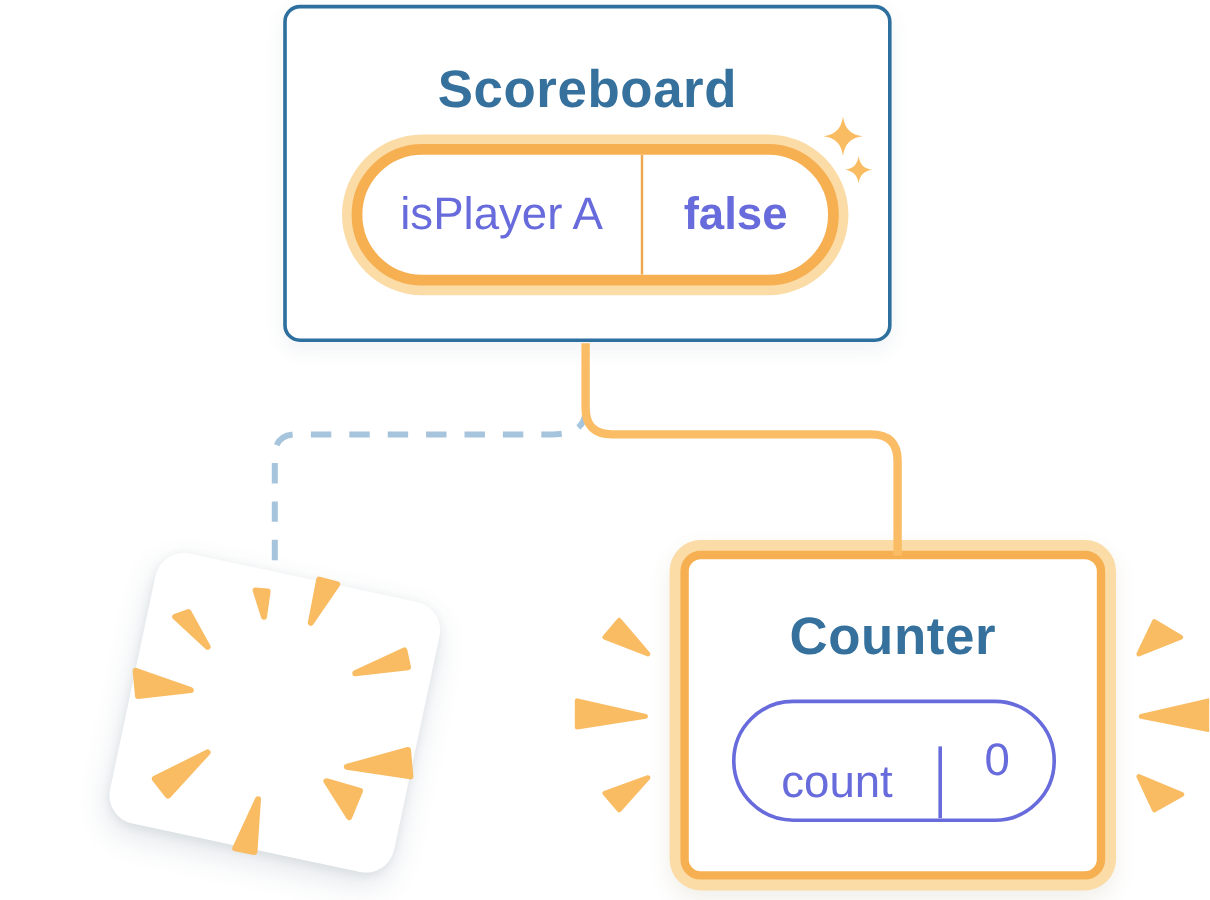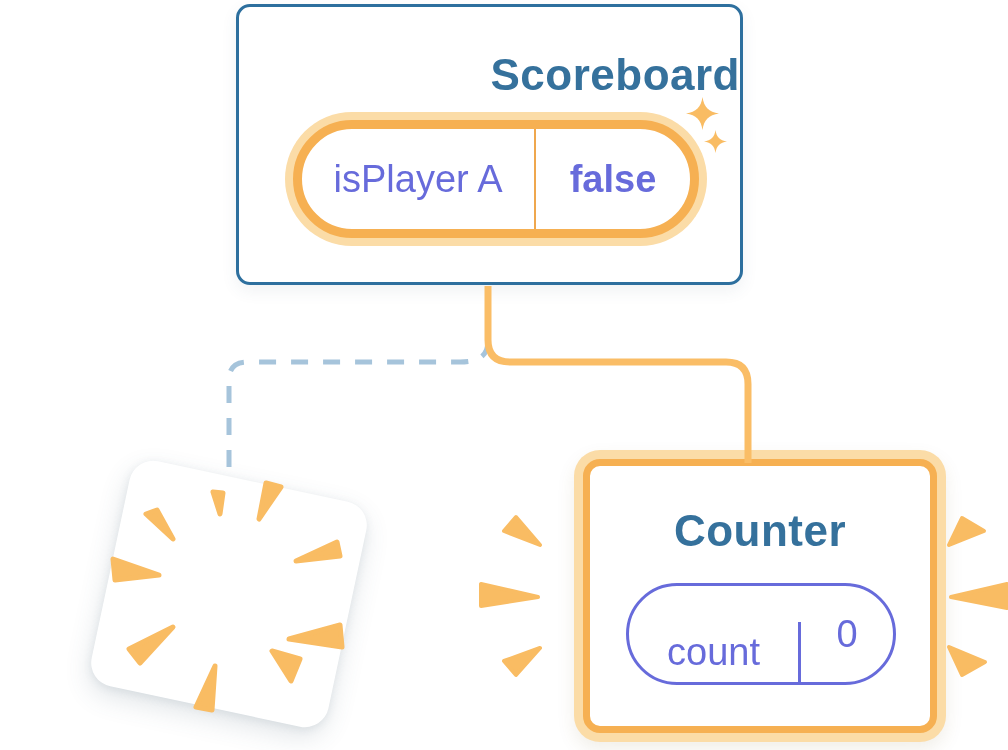--- a/index.html
+++ b/index.html
@@ -25,21 +25,21 @@
   .scoreboard-card{
     position:absolute;left:236px;top:4px;width:507px;height:281px;
     background:#fff;border:3px solid var(--card-border-blue);border-radius:14px;
     box-shadow:0 6px 16px rgba(60,90,120,0.08);
   }
   .card-title{
     position:absolute;left:0;right:0;text-align:center;
     font-size:44px;font-weight:600;color:var(--title-teal);
     line-height:52px;letter-spacing:0.5px;
   }
-  .scoreboard-card .card-title{top:42px;text-align:right;}
+  .scoreboard-card .card-title{top:42px;}
   .pill-glow{
     position:absolute;background:var(--orange-light);
   }
   .scoreboard-card .pill-glow{
     left:46px;top:105px;width:422px;height:134px;border-radius:67px;padding:8px;
   }
   .pill-main{
     width:100%;height:100%;background:#fff;border:9px solid var(--orange);
     border-radius:60px;display:flex;align-items:stretch;overflow:hidden;
   }
@@ -50,21 +50,21 @@
   .pill-cell.label-cell{width:234px;border-right:2px solid var(--divider-orange);}
   .pill-cell.value-cell{flex:1;font-weight:700;}
   
   .poof-card{
     position:absolute;left:108px;top:479px;width:242px;height:230px;
     background:#fff;border-radius:24px;transform:rotate(12deg);
     box-shadow:0 10px 26px rgba(70,95,115,0.16),0 2px 8px rgba(70,95,115,0.10);
   }
   
   .counter-card{
-    position:absolute;left:574px;top:450px;width:372px;height:292px;
+    position:absolute;left:558px;top:450px;width:372px;height:292px;
     background:var(--orange-light);border-radius:26px;padding:9px;
     box-shadow:0 8px 18px rgba(120,95,40,0.10);
   }
   .counter-inner{
     position:relative;width:100%;height:100%;background:#fff;
     border:7px solid var(--orange);border-radius:17px;
   }
   .counter-inner .card-title{top:39px;}
   .counter-pill{
     position:absolute;left:36px;top:117px;width:270px;height:102px;

